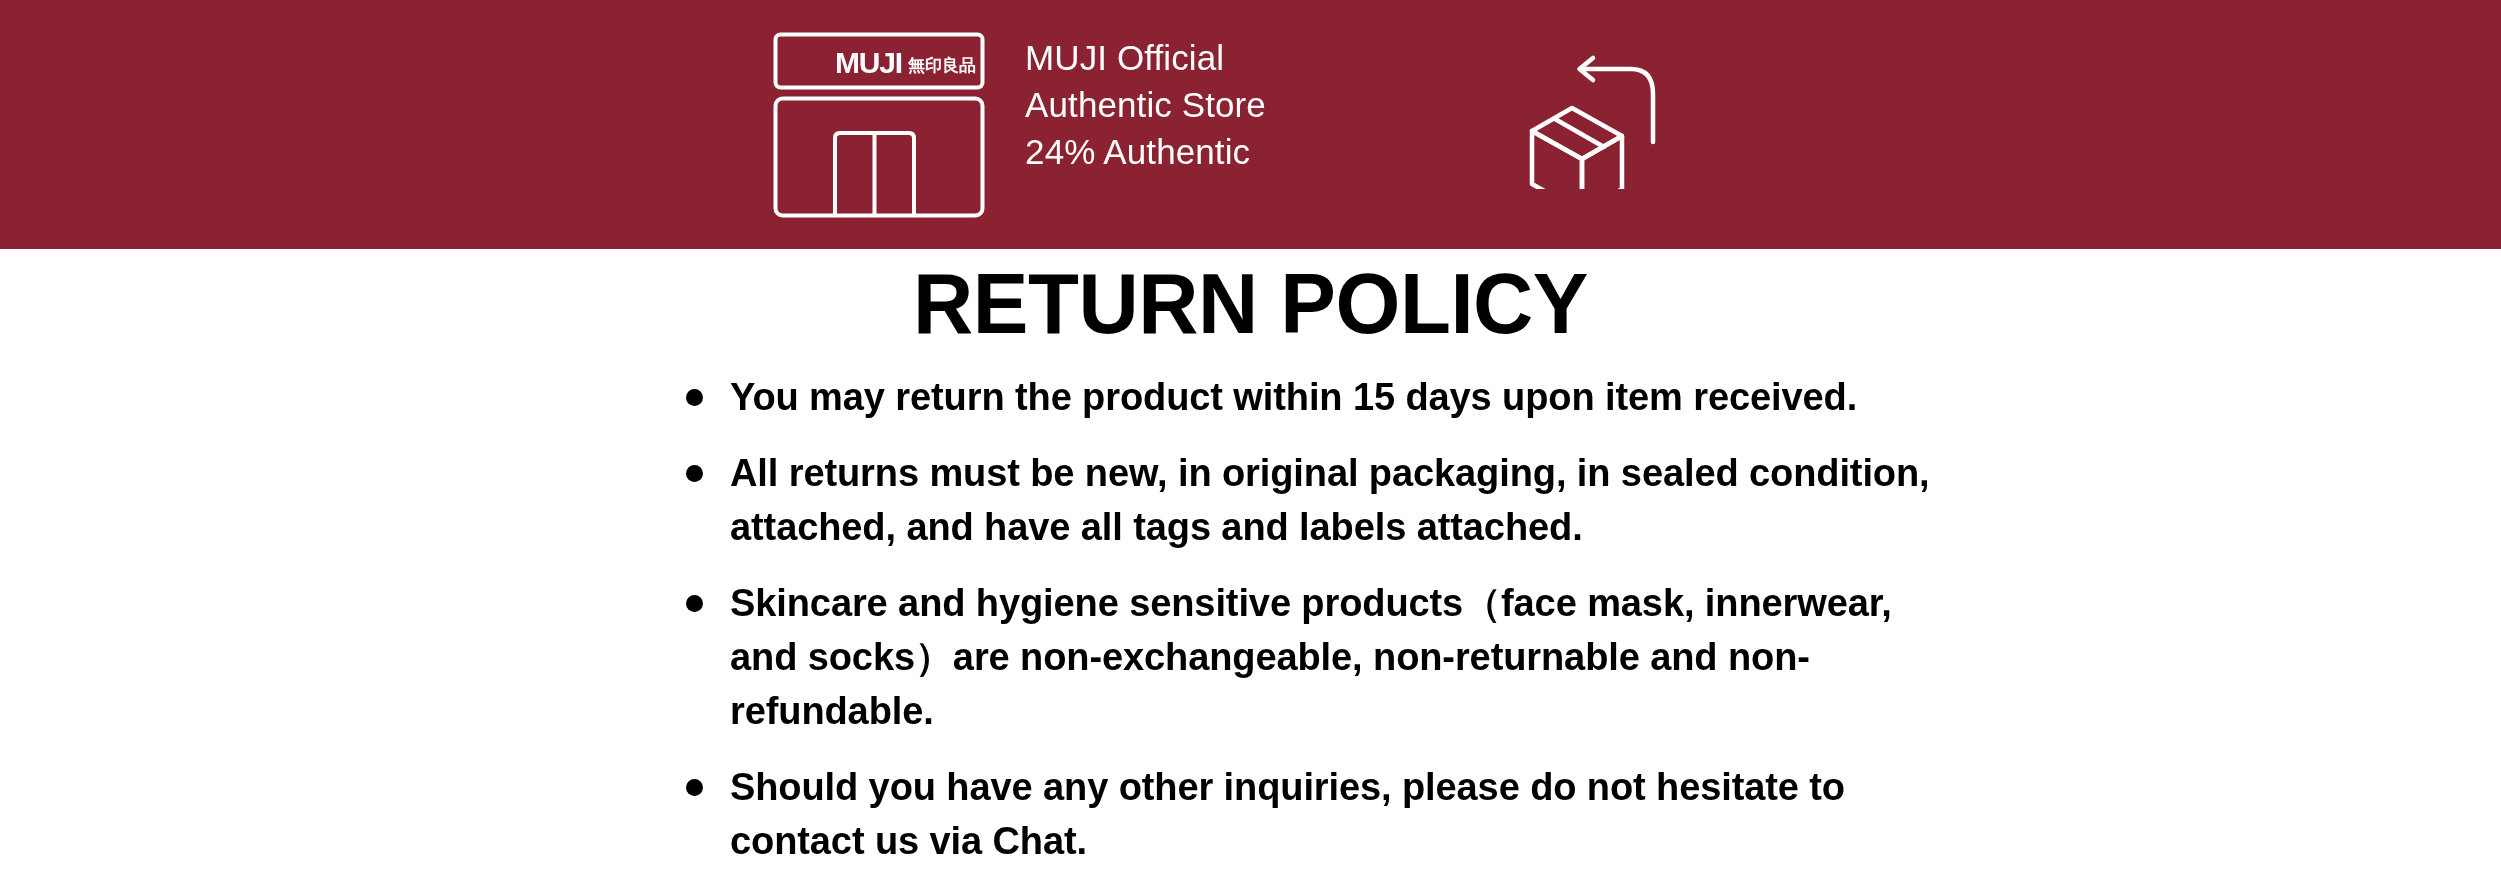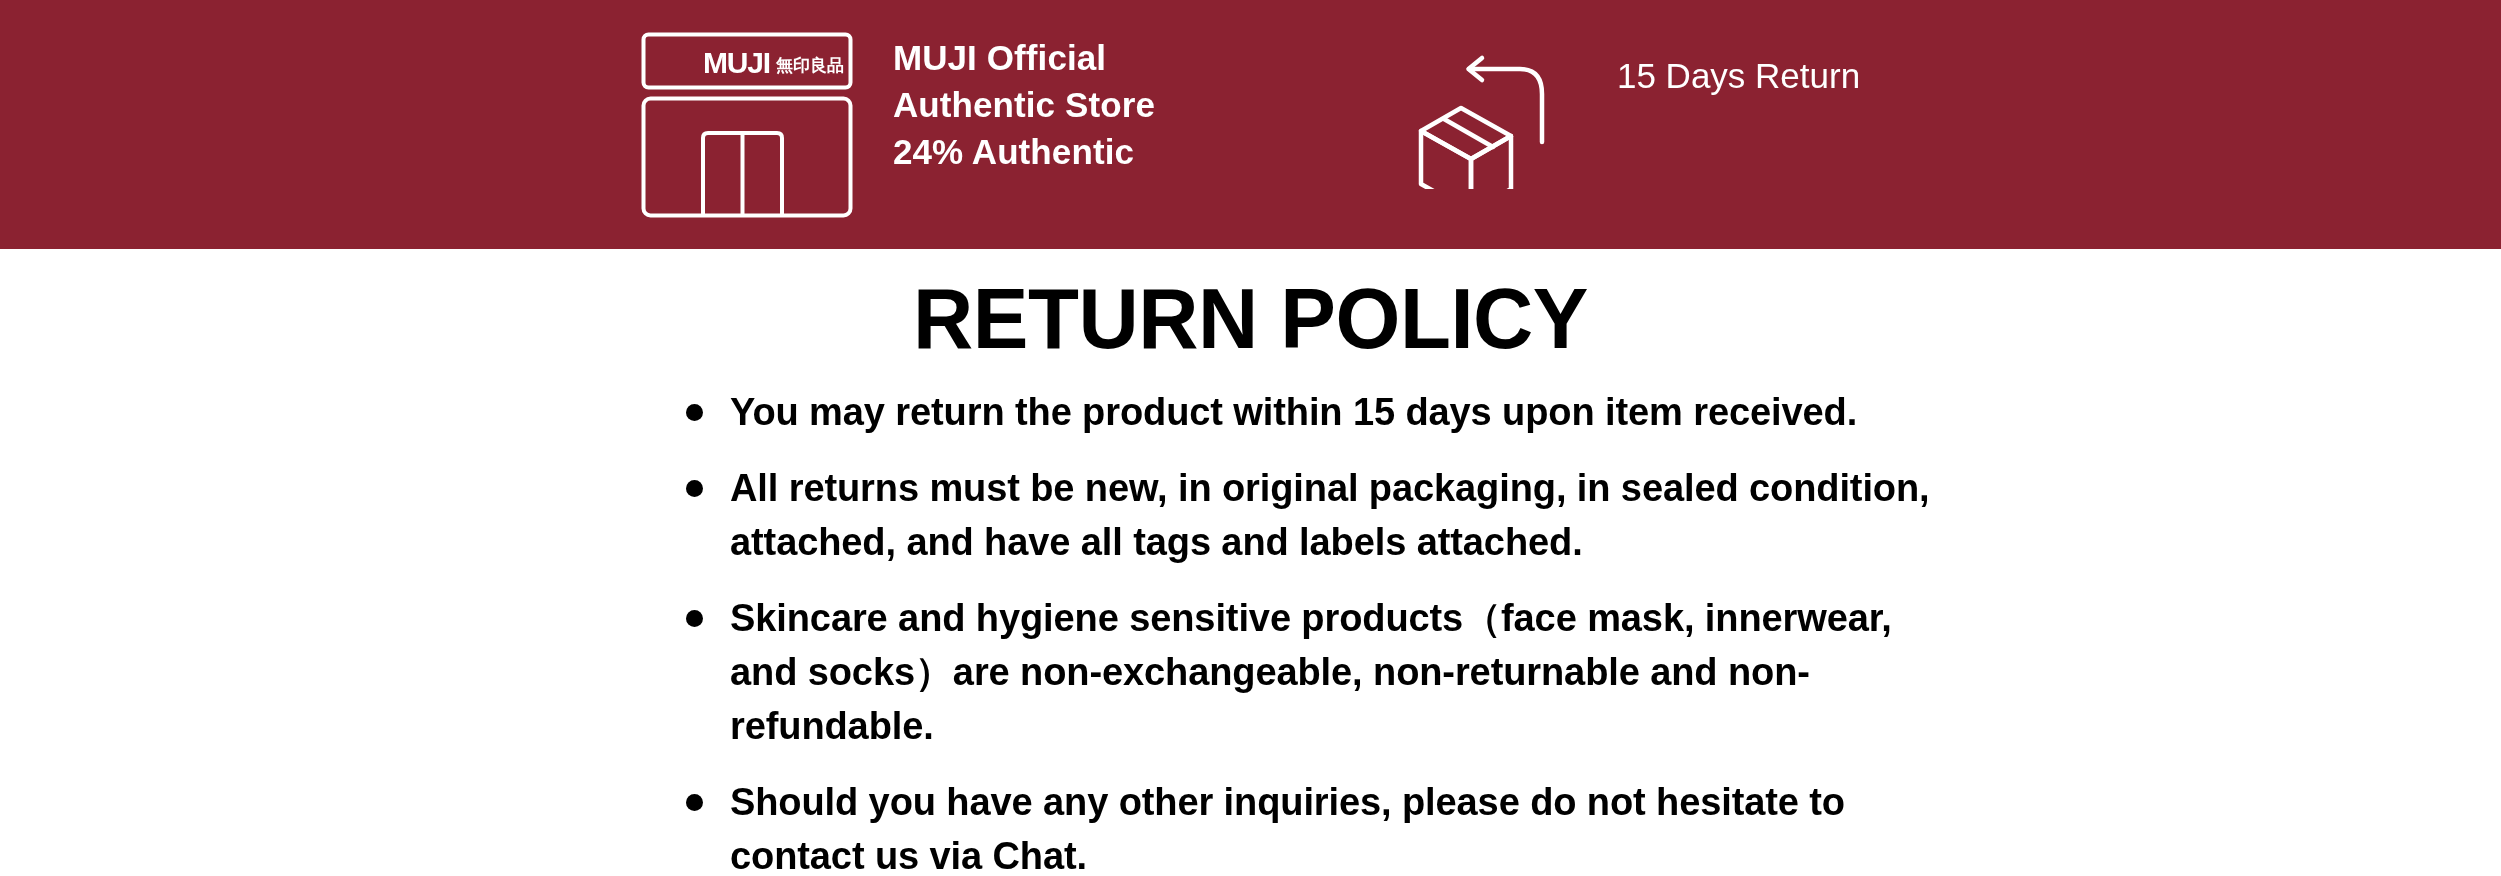--- a/index.html
+++ b/index.html
@@ -44,21 +44,21 @@
 
   #store-text {
     color: #ffffff;
     font-size: 35px;
     line-height: 1.35;
     letter-spacing: 0.1px;
     white-space: nowrap;
     position: relative;
     top: 2px;
   }
-  #store-text div { display: block; font-weight: bold; }
+  #store-text div { display: block; }
 
   
   #banner-spacer { width: 258px; height: 1px; }
 
   
   #box-icon {
     width: 168px;
     height: 140px;
     display: block;
     margin-right: 36px;
@@ -71,21 +71,21 @@
     font-size: 35px;
     line-height: 1.2;
     white-space: nowrap;
   }
 
   
   #content {
     width: 2501px;
     height: 564px;
     background: #ffffff;
-    padding-top: 24px;
+    padding-top: 9px;
   }
 
   #page-title {
     text-align: center;
     font-size: 86px;
     font-weight: bold;
     color: #000000;
     letter-spacing: -0.5px;
     line-height: 1.05;
     font-stretch: condensed;
@@ -165,21 +165,20 @@
 
         <path d="M 48 59 L 8 82 L 58 110 L 98 87 Z" fill="none" stroke="#ffffff" stroke-width="4.5" stroke-linejoin="round"></path>
 
         <path d="M 8 82 L 8 135 L 58 163 L 58 110 Z" fill="none" stroke="#ffffff" stroke-width="4.5" stroke-linejoin="round"></path>
 
         <path d="M 58 110 L 58 163 L 98 140 L 98 87 Z" fill="none" stroke="#ffffff" stroke-width="4.5" stroke-linejoin="round"></path>
 
         <path d="M 31 70 L 80 98" fill="none" stroke="#ffffff" stroke-width="4.5" stroke-linecap="round"></path>
       </svg>
 
-      <div id="return-text">15 Days Return</div>
     </div>
 
   </div>
 </div>
 
 <div id="content">
 
   <h1 id="page-title">RETURN POLICY</h1>
 
   <ul id="policy-list">

